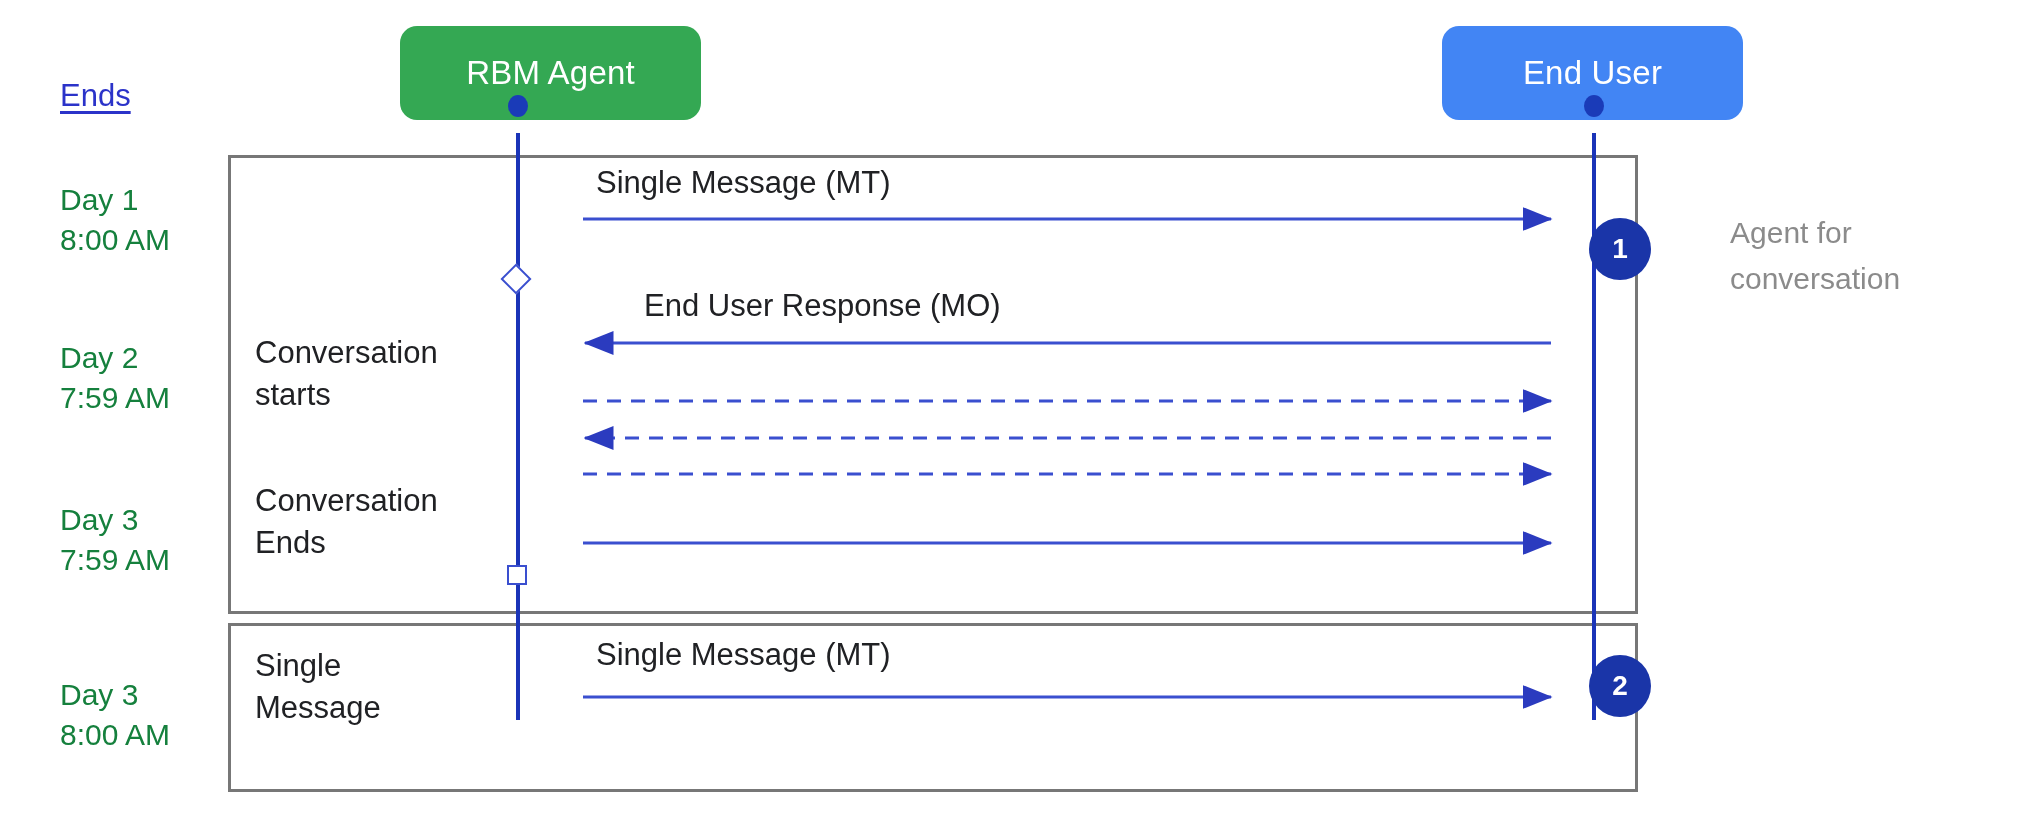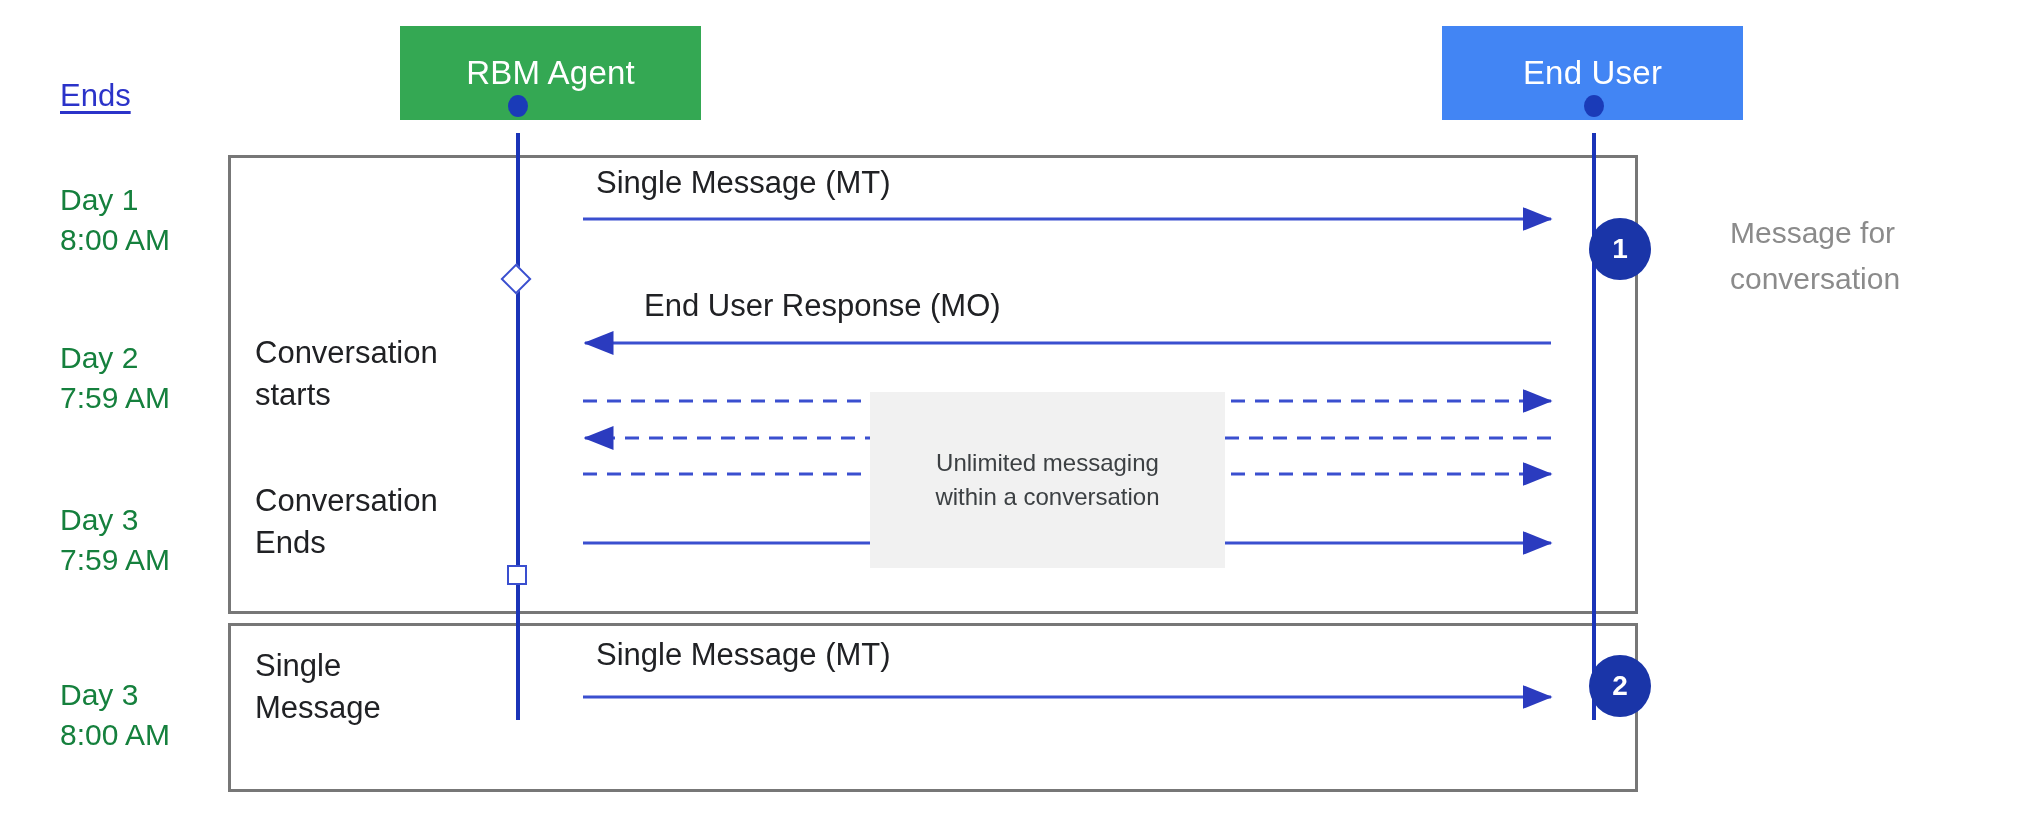--- a/index.html
+++ b/index.html
@@ -22,20 +22,21 @@
 
   
   .actor-box {
     position: absolute;
     display: flex;
     align-items: center;
     justify-content: center;
     color: #ffffff;
     font-size: 33px;
     letter-spacing: 0.2px;
+    border-radius: 17px;
   }
   .actor-agent { left: 400px; top: 26px; width: 301px; height: 94px; background: #34A853; }
   .actor-user  { left: 1442px; top: 26px; width: 301px; height: 94px; background: #4285F4; }
 
   
   .lifeline {
     position: absolute;
     width: 4px;
     background: #1a34b8;
   }
@@ -249,28 +250,24 @@
 
     <line x1="1551" y1="438" x2="585" y2="438" stroke="#3a4fcf" stroke-width="3" stroke-dasharray="14 10" marker-end="url(#ah-left)"></line>
 
     <line x1="583" y1="474" x2="1551" y2="474" stroke="#3a4fcf" stroke-width="3" stroke-dasharray="14 10" marker-end="url(#ah-right)"></line>
 
     <line x1="583" y1="543" x2="1551" y2="543" stroke="#3a4fcf" stroke-width="3" marker-end="url(#ah-right)"></line>
 
     <line x1="583" y1="697" x2="1551" y2="697" stroke="#3a4fcf" stroke-width="3" marker-end="url(#ah-right)"></line>
   </svg>
 
-  <div class="note-box">
-    <span class="note-text">Unlimited messaging
-within a conversation</span>
-  </div>
 
   <div class="badge badge-1">
     <span>1</span>
   </div>
   <div class="badge badge-2">
     <span>2</span>
   </div>
 
-  <div class="annotation ann-1">Message for
+  <div class="annotation ann-1">Agent for
 conversation</div>
 
 </div>
 
 </body></html>

